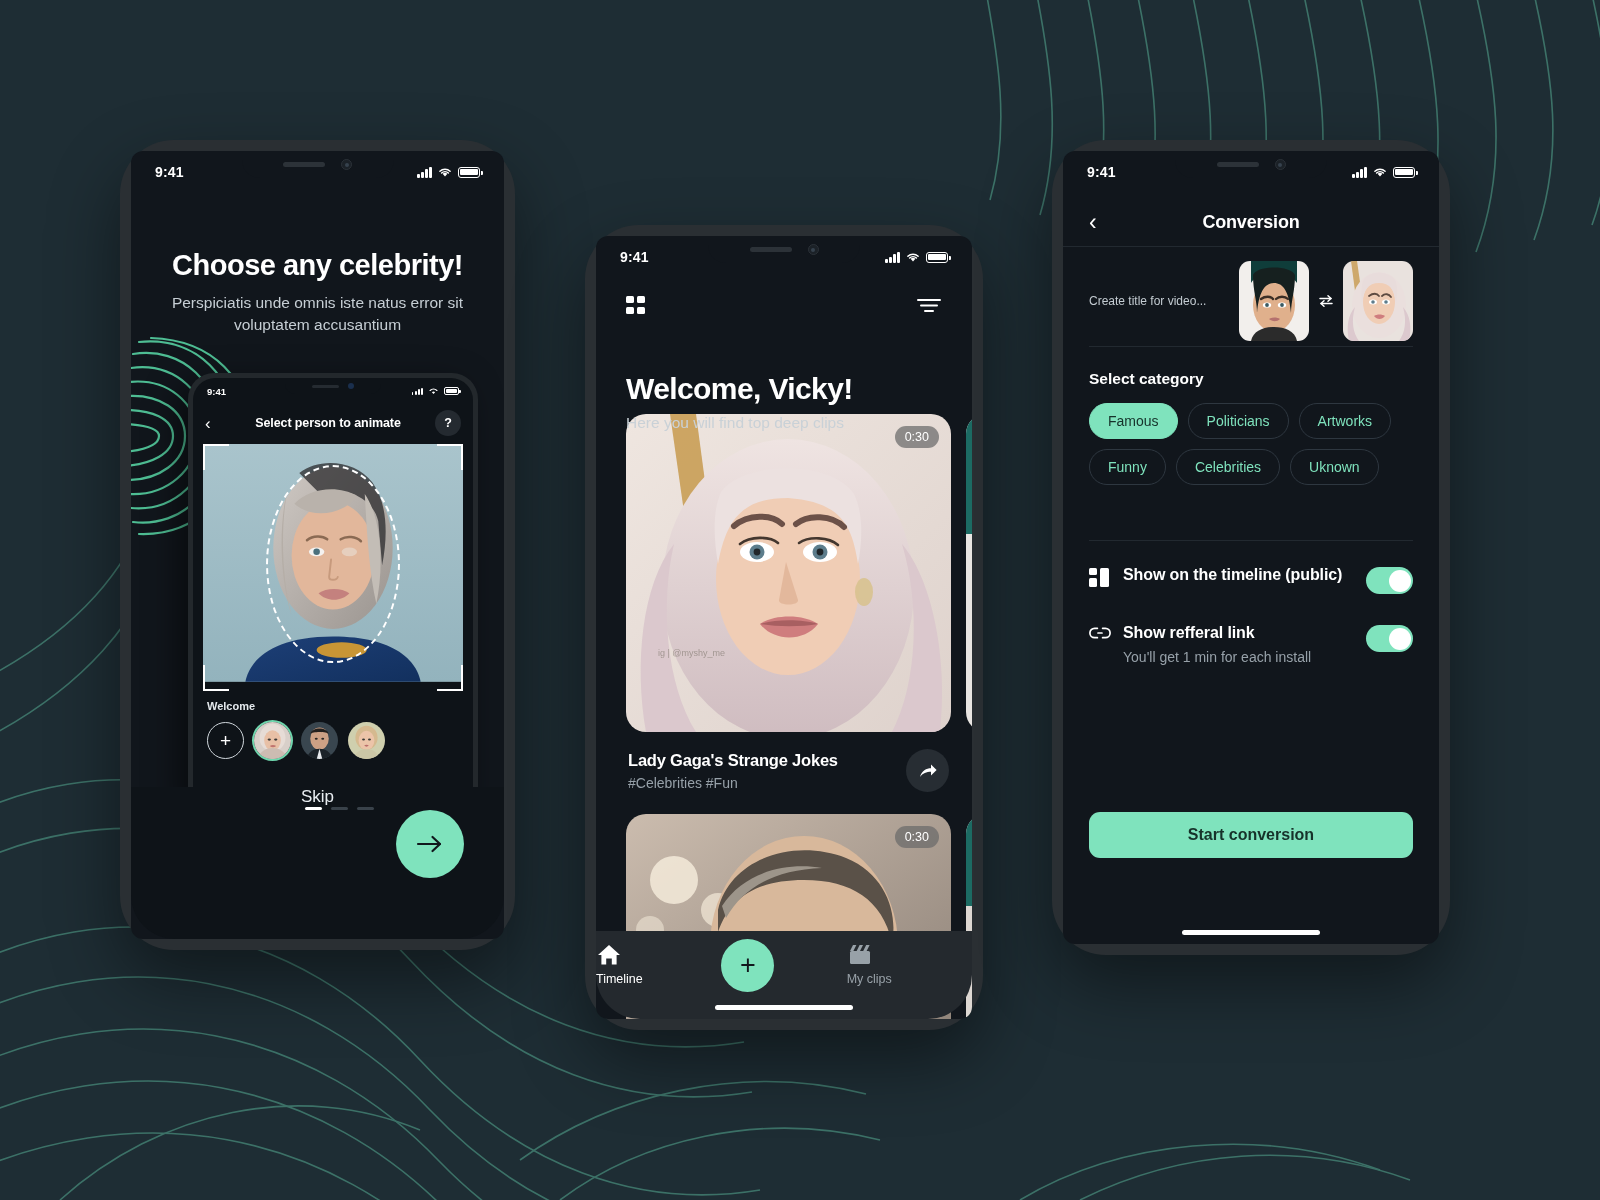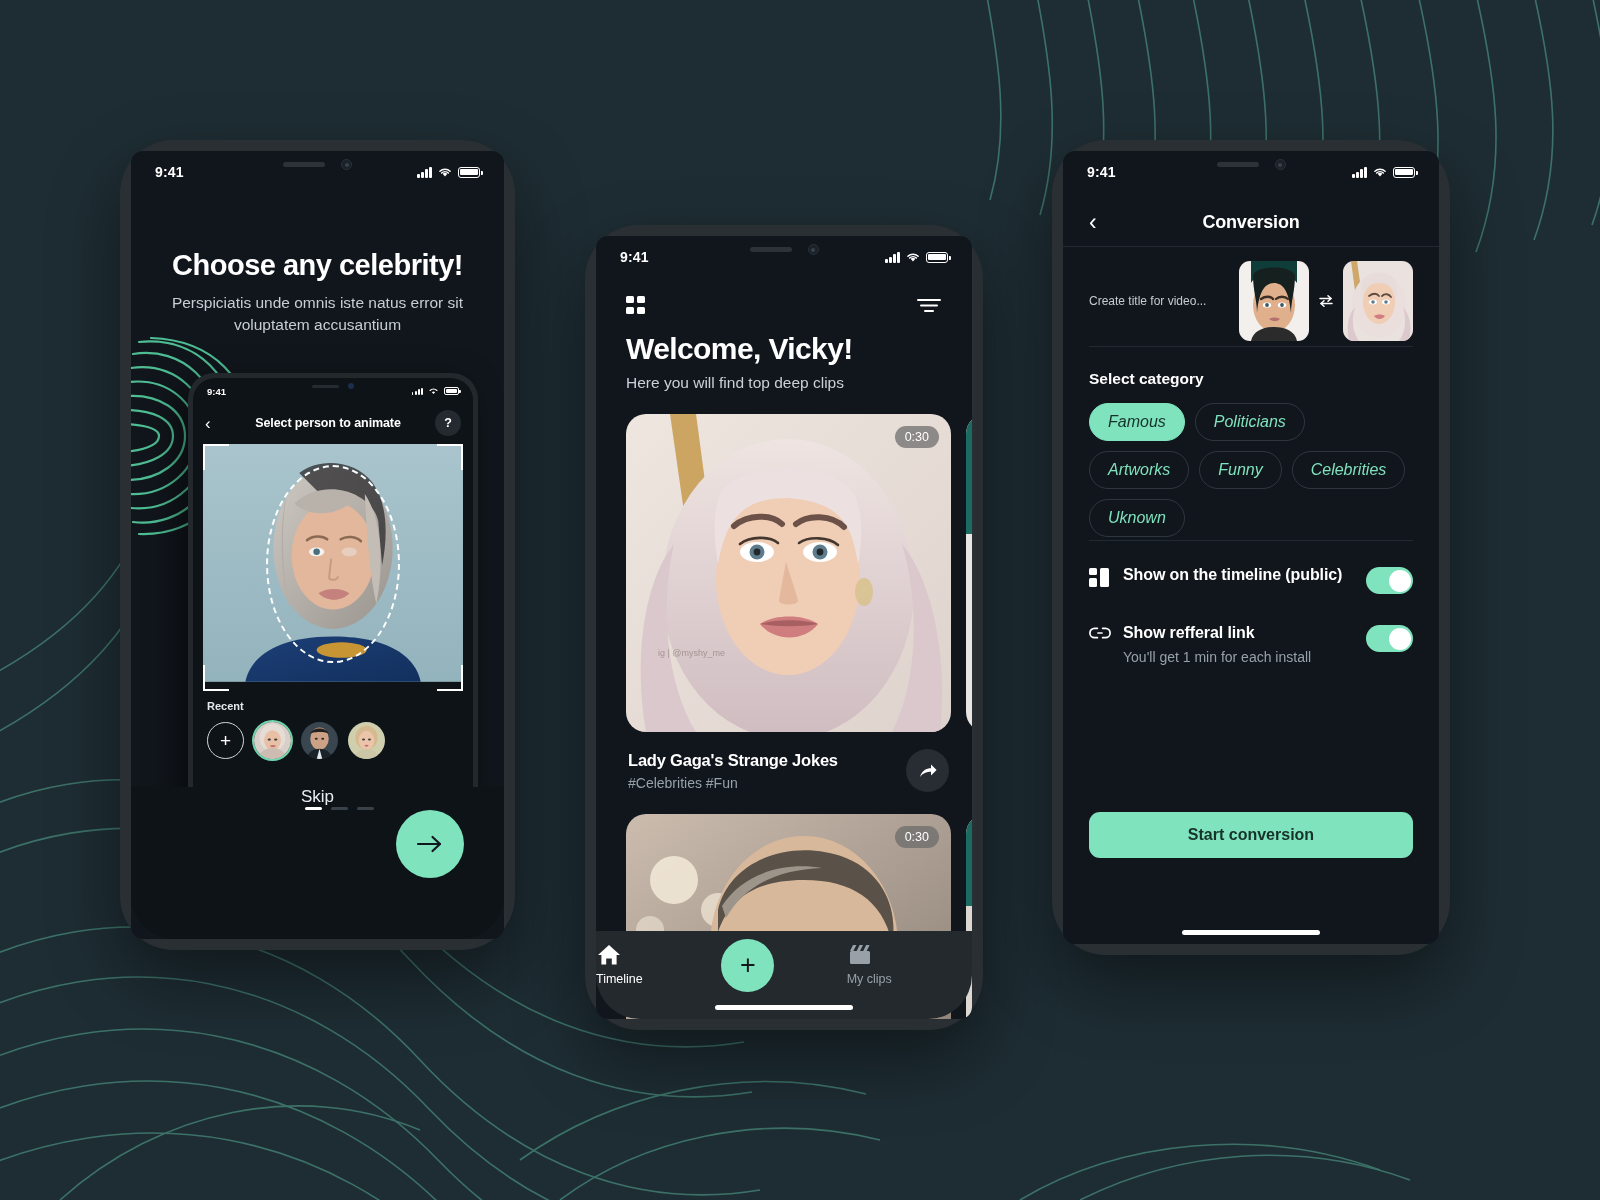--- a/index.html
+++ b/index.html
@@ -153,21 +153,21 @@
   }
 
   
   .tl-topbar {
     position:absolute; top:48px; left:0; right:0; height:42px; z-index:9;
     display:flex; align-items:center; justify-content:space-between; padding:0 30px;
   }
   .grid-icon { display:grid; grid-template-columns: 1fr 1fr; gap:3.5px; width:19px;}
   .grid-icon b { display:block; width:7.5px; height:7.5px; background:#fff; border-radius:1.5px;}
   .tl-heads { position:absolute; top:96px; left:0; right:0; padding:0 30px; z-index:9;}
-  .tl-title { color:#fff; font-size:30px; font-weight:bold; letter-spacing:-.6px;}
+  .tl-title { color:#fff; font-size:30px; font-weight:bold; letter-spacing:-.6px;margin-top:40px;}
   .tl-sub { color:#c9d1d7; font-size:15.5px; margin-top:8px;}
 
   .feed { position:absolute; top:178px; left:0; right:0; bottom:0; overflow:hidden; }
   .feed-row { display:flex; gap:15px; padding:0 30px;}
   .vcard { flex:0 0 325px; }
   .vcard-peek { flex:0 0 325px; }
   .vthumb { position:relative; width:100%; height:318px; border-radius:20px; overflow:hidden;}
   .vthumb2 { height:240px; }
   .dur {
     position:absolute; top:12px; right:12px; background:rgba(105,105,105,.72);
@@ -216,21 +216,21 @@
   .cv-input { flex:1; color:#c4ccd2; font-size:12px;}
   .face-pair { display:flex; align-items:center; gap:9px;}
   .face-sq { width:70px; height:80px; border-radius:11px; overflow:hidden; position:relative;}
   .swap-ico { display:flex; flex-direction:column; gap:1px; color:#fff;}
 
   .cv-cat { position:absolute; top:219px; left:26px; right:26px; z-index:9;}
   .cv-cat-label { color:#fff; font-size:15.5px; font-weight:600;}
   .chips { display:flex; flex-wrap:wrap; gap:10px; margin-top:15px;}
   .chip {
     padding:9px 18px; border-radius:19px; border:1px solid #2e3740;
-    color:#7fe3bd; font-size:16px; font-weight:500;font-style:italic;
+    color:#7fe3bd; font-size:14px; font-weight:500;
   }
   .chip.sel { background:#7fe3bd; border-color:#7fe3bd; color:#16322a; }
 
   .cv-divider { position:absolute; top:389px; left:26px; right:26px; height:1px; background:#222930; z-index:9;}
 
   .cv-toggles { position:absolute; top:405px; left:26px; right:26px; z-index:9;}
   .trow { display:flex; align-items:flex-start; padding:10px 0 4px 0;}
   .trow-ico { width:34px; flex:0 0 auto; padding-top:2px; }
   .trow-body { flex:1; }
   .trow-title { color:#fff; font-size:16px; font-weight:600; letter-spacing:-.1px;}
@@ -410,21 +410,21 @@
           <div class="corner-frame">
             <span class="tl"></span>
               <span class="tr"></span>
               <span class="bl"></span>
               <span class="br"></span>
           </div>
           <div class="face-oval"></div>
         </div>
 
         <div class="recent-sec">
-          <div class="recent-label">Recent</div>
+          <div class="recent-label">Welcome</div>
           <div class="recent-row">
             <div class="av av-add">+</div>
             <div class="av av-sel">
               <svg viewBox="0 0 40 40" width="100%" height="100%">
                 <rect width="40" height="40" fill="#d8cfc9"></rect>
                 <ellipse cx="20" cy="17" rx="14" ry="15" fill="#e6dcd6"></ellipse>
                 <ellipse cx="20" cy="20" rx="9" ry="11" fill="#e8c0a6"></ellipse>
                 <ellipse cx="16.5" cy="19" rx="1.8" ry="1.2" fill="#3d3a38"></ellipse>
                 <ellipse cx="23.5" cy="19" rx="1.8" ry="1.2" fill="#3d3a38"></ellipse>
                 <path d="M17 26 C 19 24.6, 22 24.6, 24 26 C 22 27.8, 19 27.8, 17 26Z" fill="#c0746f"></path>

